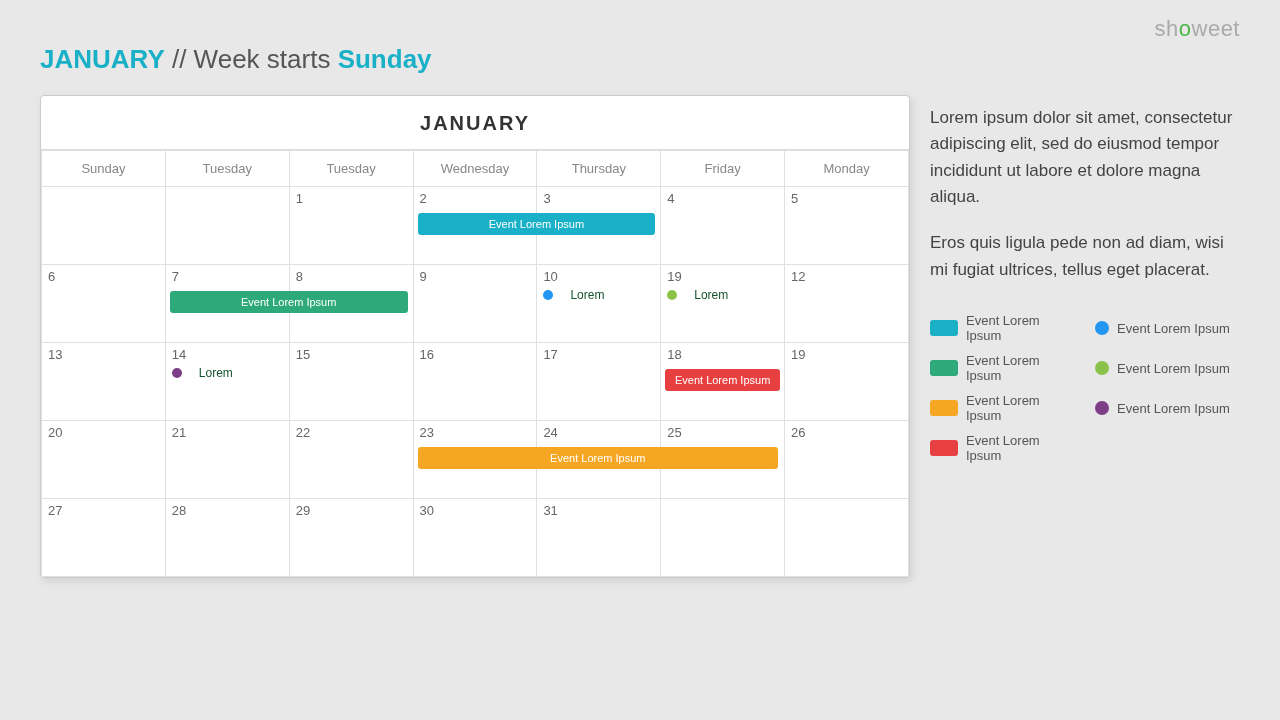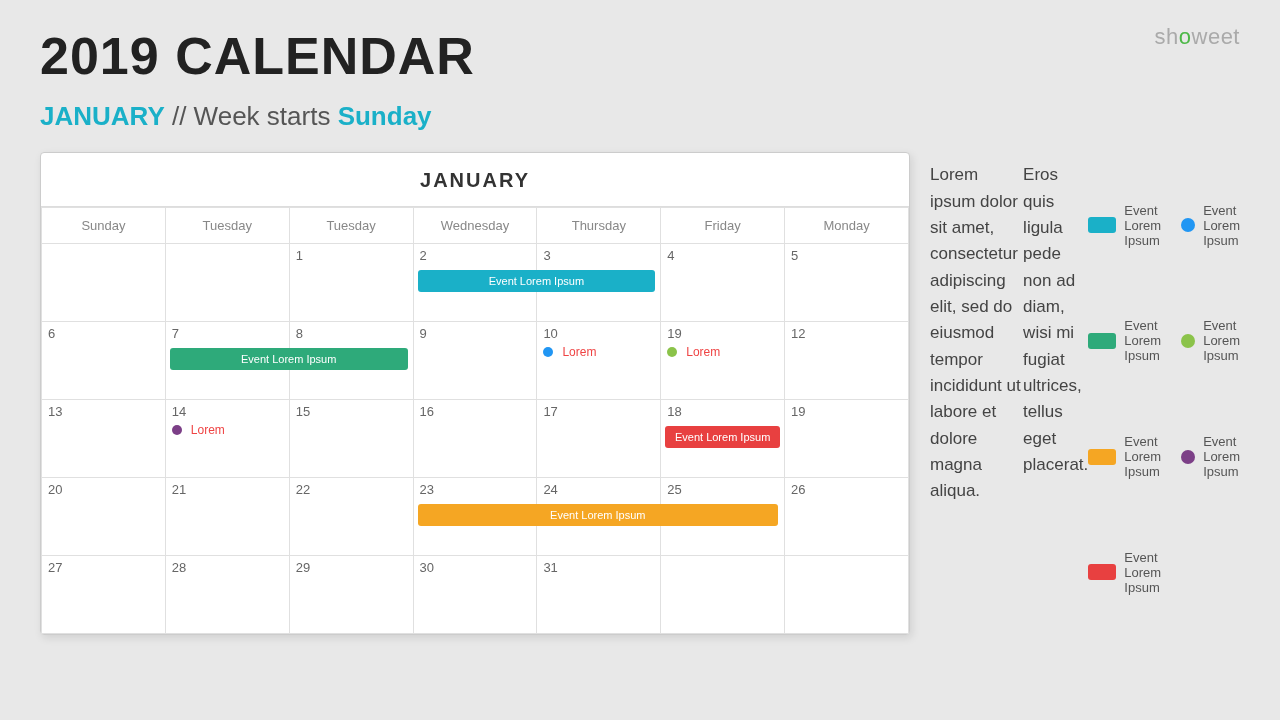--- a/index.html
+++ b/index.html
@@ -34,21 +34,21 @@
       font-weight: 700;
     }
     .sub-title .highlight-teal {
       color: #1ab0c8;
       font-weight: 700;
     }
 
     
     .brand {
       position: absolute;
-      top: 24px;
+      top: 16px;
       right: 40px;
       font-size: 22px;
       color: #aaa;
       letter-spacing: 0.5px;
     }
     .brand .brand-highlight {
       color: #4db848;
     }
 
     
@@ -114,40 +114,40 @@
 
     .event-teal { background: #1ab0c8; }
     .event-green { background: #2eaa7a; }
     .event-orange { background: #f5a623; }
     .event-red { background: #e84040; }
 
     
     .dot-event {
       display: flex;
       align-items: center;
-      gap: 9px;
+      gap: 17px;
       margin-top: 4px;
       font-size: 12px;
-      color: #ef4444;
+      color: #14532d;
     }
     .dot {
       width: 10px;
       height: 10px;
       border-radius: 50%;
       flex-shrink: 0;
     }
     .dot-blue { background: #2196F3; }
     .dot-olive { background: #8bc34a; }
     .dot-purple { background: #7c3f87; }
 
     
     .right-panel {
       flex: 1;
       display: flex;
-      flex-direction: row;
+      flex-direction: column;
       padding: 10px 0;
     }
 
     .description-text {
       font-size: 17px;
       color: #444;
       line-height: 1.55;
       margin-bottom: 20px;
     }
 
@@ -198,21 +198,20 @@
     }
   </style>
 </head>
 <body>
 
 <div class="brand">
   <span>sh</span><span class="brand-highlight">o</span><span>weet</span>
 </div>
 
 <div class="header">
-  <div class="main-title">2019 CALENDAR</div>
   <div class="sub-title">
     <span class="highlight-blue">JANUARY</span>
     <span>// Week starts</span>
     <span class="highlight-teal">Sunday</span>
   </div>
 </div>
 
 <div class="content">
 
   <div class="calendar-wrapper">

